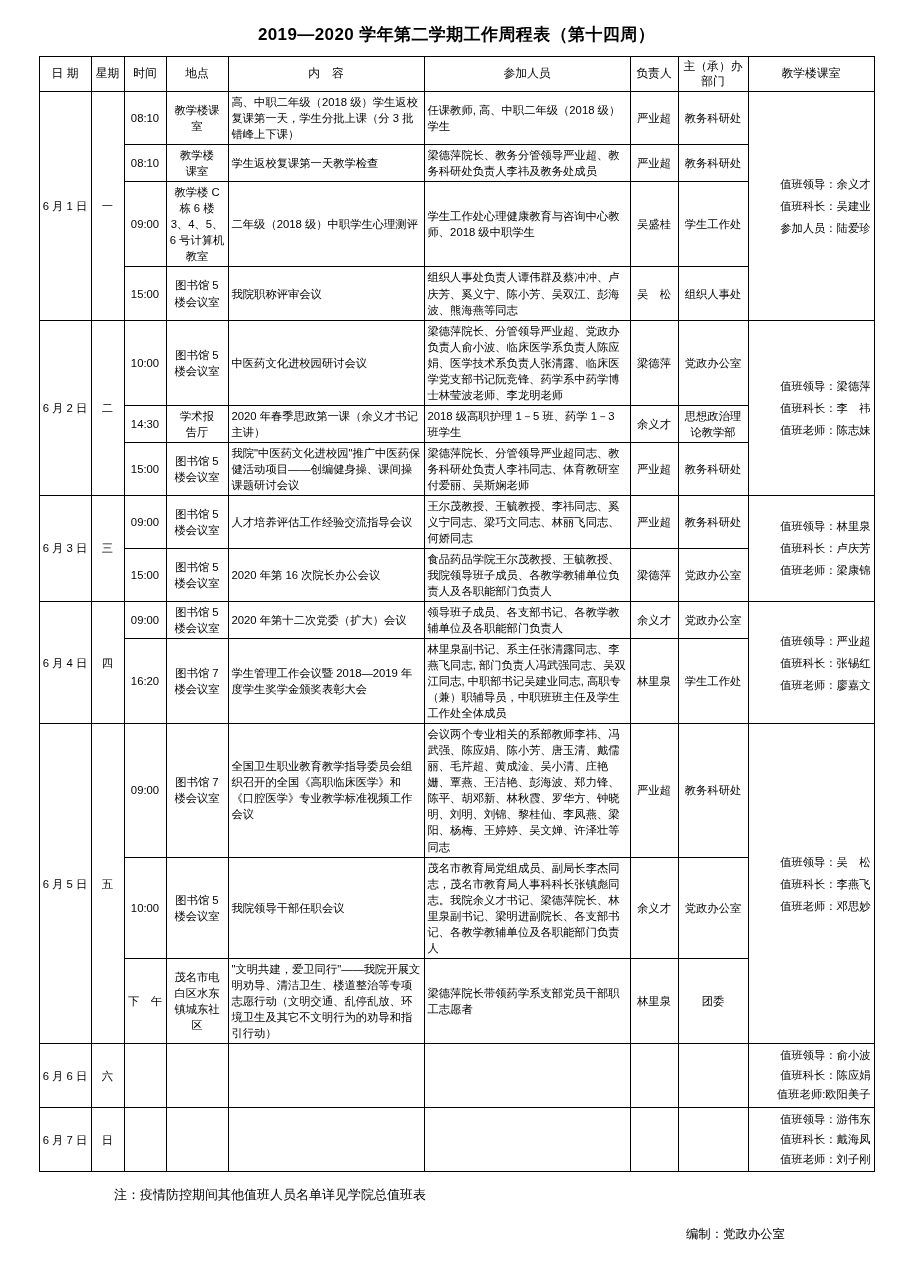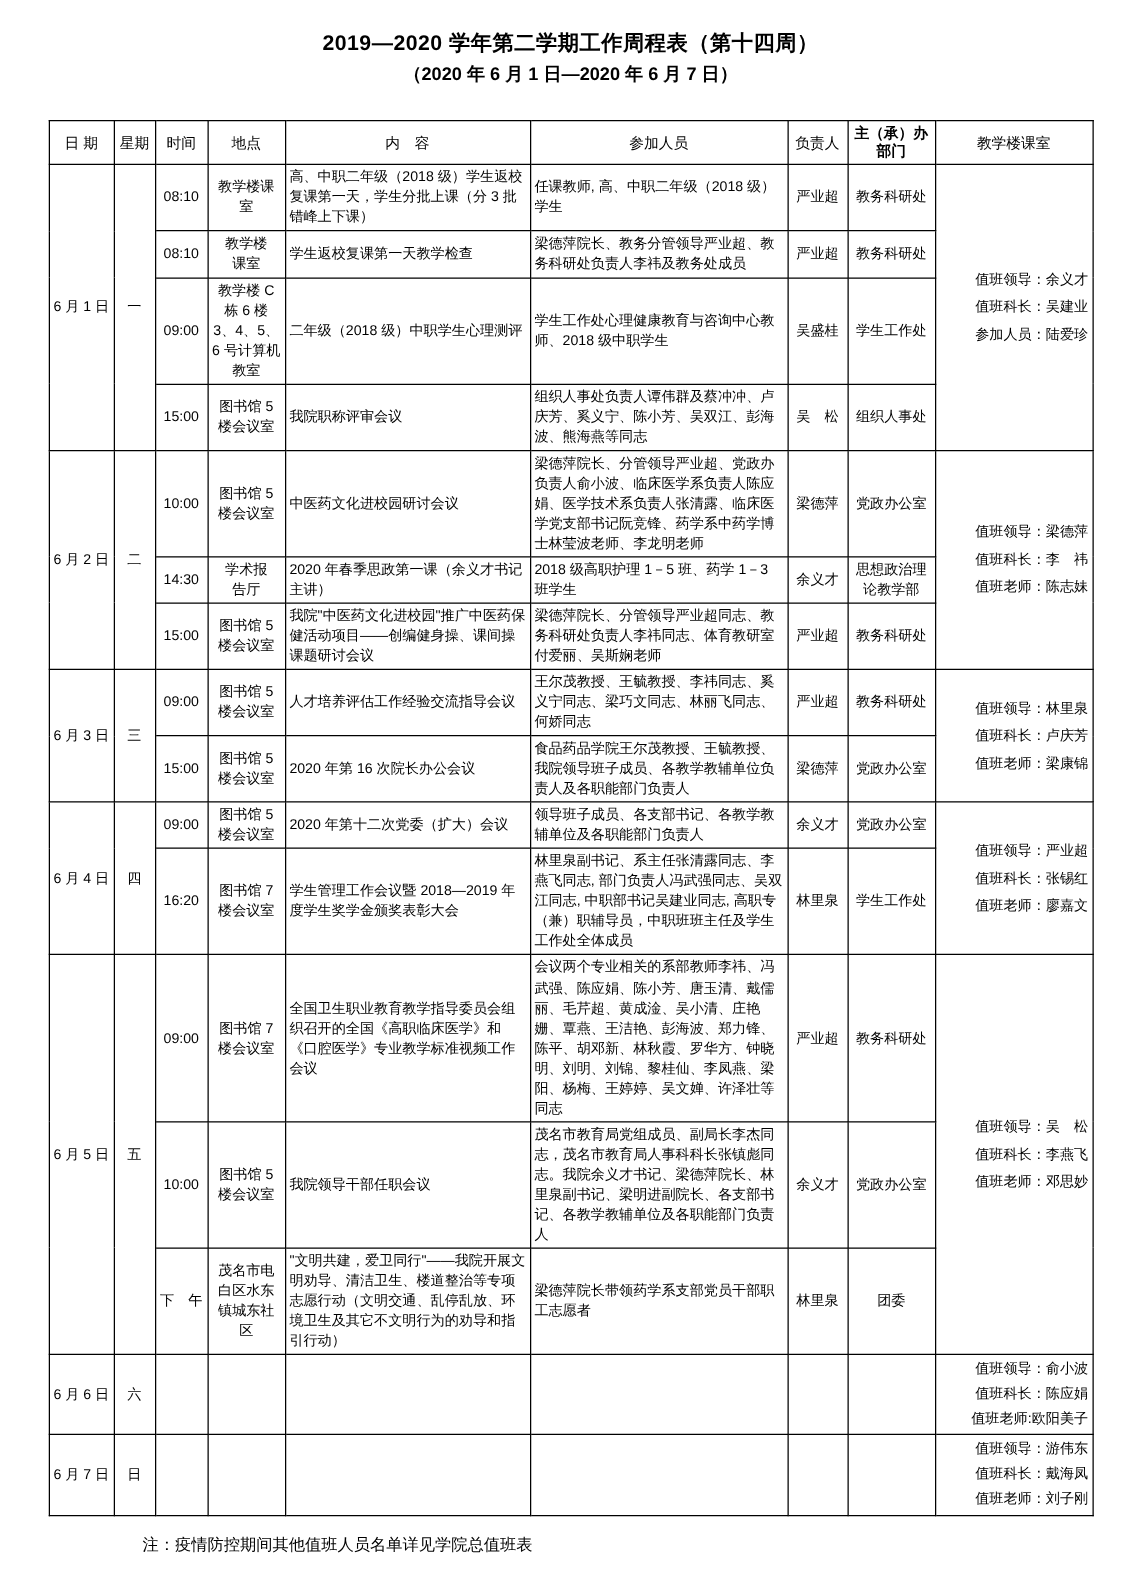--- a/index.html
+++ b/index.html
@@ -16,21 +16,21 @@
     overflow: hidden;
   }
   .page {
     width: 913px;
     height: 1262px;
     box-sizing: border-box;
     padding: 22px 36px 0 36px;
   }
   .title-block {
     text-align: center;
-    margin-bottom: 24px;
+    margin-bottom: 8px;
   }
   .title-main {
     font-size: 17px;
     font-weight: bold;
     letter-spacing: 0.4px;
     line-height: 1.5;
   }
   .title-sub {
     font-size: 14.5px;
     font-weight: bold;
@@ -60,21 +60,21 @@
   .c-date   { width: 52px;  text-align: center; }
   .c-week   { width: 33px;  text-align: center; }
   .c-time   { width: 42px;  text-align: center; }
   .c-place  { width: 62px;  text-align: center; }
   .c-content{ width: 196px; text-align: left; padding-left: 5px; }
   .c-people { width: 206px; text-align: left; padding-left: 5px; }
   .c-owner  { width: 48px;  text-align: center; }
   .c-dept   { width: 70px;  text-align: center; }
   .c-duty   { width: 126px; text-align: right; padding-left: 8px; }
 
-  .hdr-dept-label { line-height: 1.3; font-weight: bold; }
+  .hdr-dept-label { line-height: 1.3; }
   .content-cell { text-align: left; }
   .center-cell { text-align: center; }
 
   .duty-line {
     display: block;
     white-space: nowrap;
     line-height: 1.95;
     font-size: 11.3px;
   }
   .duty-weekend .duty-line {
@@ -96,21 +96,20 @@
     box-sizing: border-box;
   }
 </style>
 </head>
 <body>
 
 <div class="page">
 
   <div class="title-block">
     <div class="title-main">2019—2020 学年第二学期工作周程表（第十四周）</div>
-    <div class="title-sub">（2020 年 6 月 1 日—2020 年 6 月 7 日）</div>
   </div>
 
   <table class="sched">
     <colgroup>
       <col class="c-date">
         <col class="c-week">
         <col class="c-time">
         <col class="c-place">
       <col class="c-content">
         <col class="c-people">

